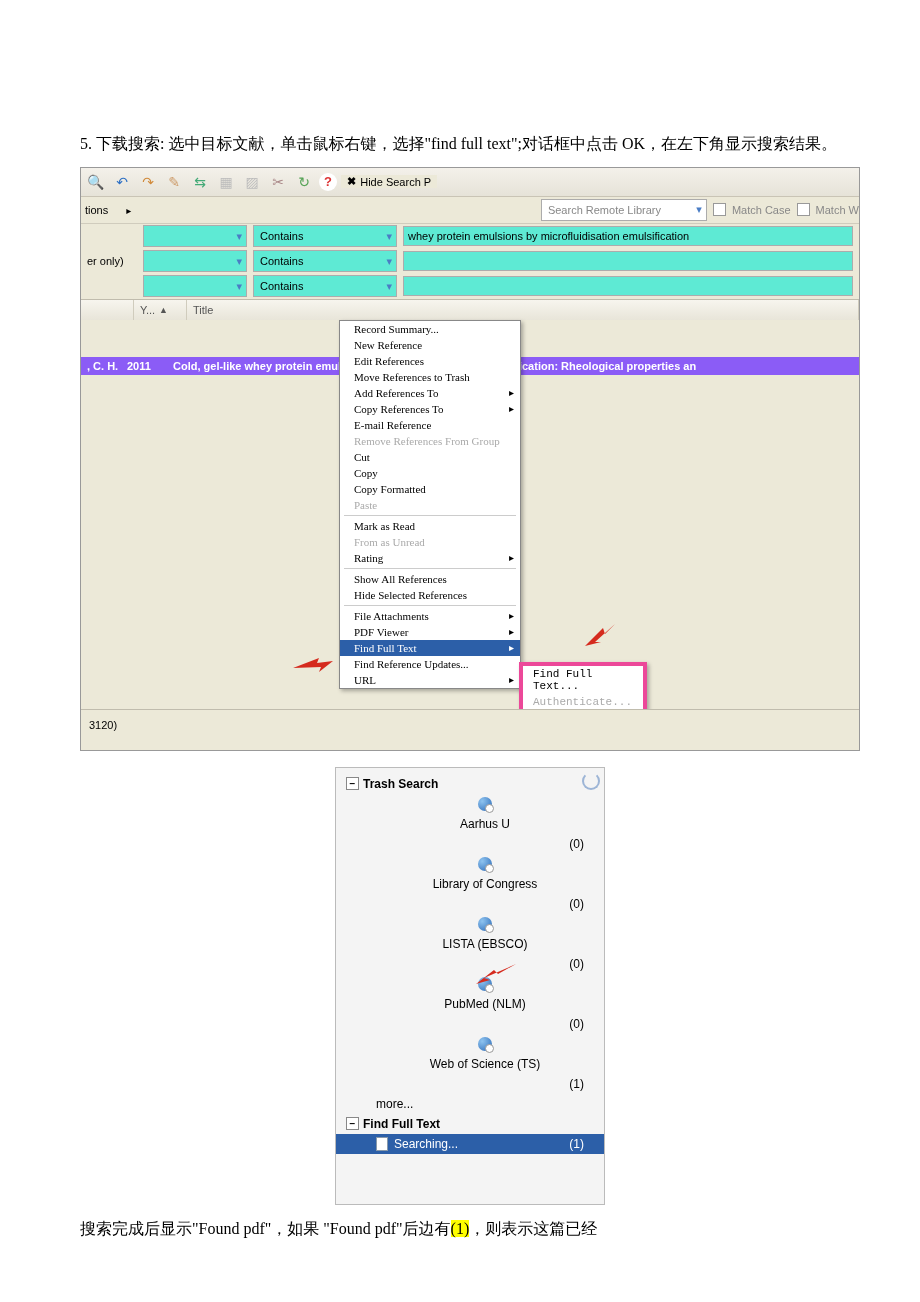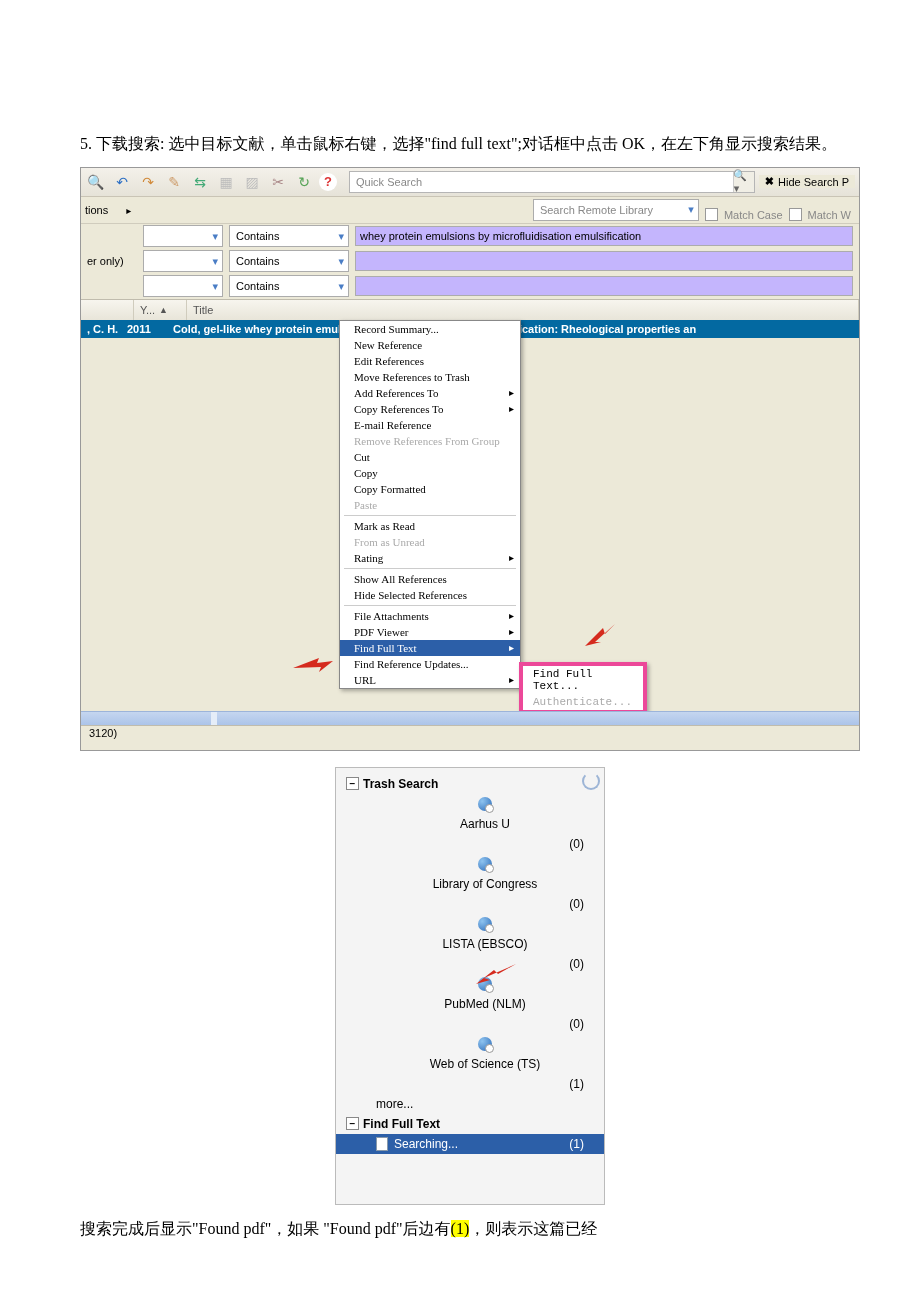--- a/index.html
+++ b/index.html
@@ -12,51 +12,51 @@
 .blue-arrow { color:#2e70c4; }
 .orange-arrow { color:#d18a3a; }
 .green-arrow { color:#56a356; }
 .red-q { color:#d33; background:#fff; border-radius:50%; width:18px; height:18px; font-weight:bold; font-size:13px; }
 .quick-search { margin-left:8px; flex:1; height:20px; background:#fff; border:1px solid #b5b5b5; display:flex; align-items:center; padding:0 6px; color:#888; font-size:11px; }
 .search-btn { width:20px; height:20px; background:#f0eee5; border-left:1px solid #ccc; display:flex; align-items:center; justify-content:center; color:#666; font-size:11px; }
 .hide-btn { background:#ece9d8; border:none; font-size:11px; padding:0 6px; display:flex; align-items:center; gap:4px; }
 .row2 { height:26px; display:flex; align-items:center; border-bottom:1px solid #d0ccbd; }
 .tions-btn { width:50px; font-size:11px; padding-left:4px; display:flex; align-items:flex-end; gap:18px; }
 .arrow-right { font-size:10px; }
-.row2-right { margin-left:auto; display:flex; align-items:flex-end; gap:6px; padding-right:8px; font-size:11px; color:#888; }
+.row2-right { margin-left:auto; display:flex; align-items:center; gap:6px; font-size:11px; color:#888; }
 .dropdown-small { height:20px; background:#fff; border:1px solid #acacac; font-size:11px; display:flex; align-items:center; padding:0 18px 0 6px; position:relative; }
 .dropdown-small::after { content:"▾"; position:absolute; right:4px; color:#4a7dc5; font-size:11px; }
 .chk { width:11px; height:11px; border:1px solid #999; background:#fff; display:inline-block; }
 .filter-rows { border-bottom:1px solid #c0bcad; }
 .filter-row { display:flex; align-items:center; height:25px; gap:6px; padding:0 6px; }
 .fr-label { width:50px; font-size:11px; }
-.dd { height:20px; background:#ffffff; border:1px solid #acacac; font-size:11px; display:flex; align-items:center; padding:0 2px 0 6px; position:relative; }
+.dd { height:20px; background:#5eead4; border:1px solid #acacac; font-size:11px; display:flex; align-items:center; padding:0 26px 0 6px; position:relative; }
 .dd::after { content:"▾"; position:absolute; right:4px; color:#4a7dc5; font-size:11px; }
 .f1 { width:70px; } .f2 { width:110px; }
-.text-input { flex:1; height:18px; background:#c4b5fd; border:1px solid #acacac; font-size:11px; padding:0 4px; }
+.text-input { flex:1; height:18px; background:#5eead4; border:1px solid #acacac; font-size:11px; padding:0 4px; }
 .table-header { height:20px; background:linear-gradient(#f7f5ee,#e8e5d9); display:flex; font-size:11px; color:#555; align-items:center; }
 .th { border-right:1px solid #d0ccbd; height:100%; display:flex; align-items:center; padding:0 6px; }
 .th-author { width:40px; } .th-year { width:40px; } .th-title { flex:1; }
 .sort-arrow { margin-left:4px; font-size:9px; }
-.selected-row { height:18px; background:#0369a1; color:#fff; display:flex; font-size:11px; font-weight:bold; align-items:center; }
+.selected-row { height:18px; background:#8b5cf6; color:#fff; display:flex; font-size:11px; font-weight:bold; align-items:center;margin-top:37px; }
 .sr-author { width:40px; padding-left:6px; } .sr-year { width:40px; } .sr-title { flex:1; padding-left:6px; overflow:hidden; white-space:nowrap; }
 .context-menu { position:absolute; left:258px; top:152px; width:180px; background:#fff; border:1px solid #888; box-shadow:2px 2px 4px rgba(0,0,0,0.3); font-family:"Courier New",SimSun,monospace; font-size:11px; }
 .cm-item { padding:2px 12px 2px 14px; position:relative;font-family:Liberation Serif, serif; }
 .cm-disabled { color:#aaa; }
 .cm-arrow::after { content:"▸"; position:absolute; right:6px; font-size:10px; }
 .cm-sep { height:0; border-top:1px solid #ccc; margin:2px 4px; }
 .cm-highlight { background:#2c5fa8; color:#fff; }
 .submenu { position:absolute; left:438px; top:494px; width:120px; background:#fff; border:4px solid #ec4899; box-shadow:2px 2px 4px rgba(0,0,0,0.3); font-family:"Courier New",SimSun,monospace; font-size:11px; }
 .sub-item { padding:2px 10px; }
 .red-arrow-img { position:absolute; width:40px; height:22px; }
 .ra1 { left:212px; top:486px; }
 .ra2 { left:504px; top:456px; }
 .bottom-scroll { position:absolute; bottom:22px; left:0; right:0; height:16px; background:linear-gradient(#c5d6f0,#a6c0e8); border-top:1px solid #9cb4da; }
 .bottom-scroll::after { content:""; position:absolute; left:130px; width:6px; height:100%; background:#e5edf8; }
-.status-bar { position:absolute; bottom:0; left:0; right:0; height:22px; background:#ece9d8; border-top:1px solid #c0bcad; font-size:11px; padding:1px 8px; }
+.status-bar { position:absolute; bottom:0; left:0; right:0; height:22px; background:#ece9d8; border-top:1px solid #c0bcad; font-size:11px; padding:9px 8px; }
 .screenshot2 { width:268px; margin:16px auto 10px auto; border:1px solid #bbb; background:#f4f4f4; position:relative; padding:6px 0 50px 0; }
 .progress-bar { position:absolute; right:4px; top:4px; width:14px; height:14px; border-radius:50%; border:2px solid #9db5d6; border-top-color:transparent; }
 .tree { font-size:12px; }
 .tree-parent { display:flex; align-items:center; gap:4px; padding:3px 10px; font-weight:bold; }
 .tree-box { width:11px; height:11px; border:1px solid #888; background:#fff; display:flex; align-items:center; justify-content:center; font-size:10px; line-height:10px; }
 .tree-child { display:flex; align-items:center; padding:3px 10px 3px 40px; gap:6px;flex-direction:column; }
 .globe-icon { width:14px; height:14px; border-radius:50%; background:radial-gradient(circle at 30% 30%, #8fc4f0, #2968b5); position:relative; }
 .globe-icon::after { content:""; position:absolute; right:-2px; bottom:-2px; width:7px; height:7px; border:1px solid #999; border-radius:50%; background:#fff; }
 .count { margin-left:auto; padding-right:10px; }
 .tree-more { padding:3px 10px 3px 40px; }
@@ -78,24 +78,20 @@
       <span class="tb-icon glass">🔍</span>
       <span class="tb-icon blue-arrow">↶</span>
       <span class="tb-icon orange-arrow">↷</span>
       <span class="tb-icon" style="color:#c96;">✎</span>
       <span class="tb-icon" style="color:#4a7;">⇆</span>
       <span class="tb-icon" style="color:#bbb;">▦</span>
       <span class="tb-icon" style="color:#bbb;">▨</span>
       <span class="tb-icon" style="color:#a88;">✂</span>
       <span class="tb-icon green-arrow">↻</span>
       <span class="tb-icon red-q">?</span>
-      <div class="quick-search">
-        <span>Quick Search</span>
-        <div class="search-btn" style="margin-left:auto; margin-right:-6px;">🔍 ▾</div>
-      </div>
       <button class="hide-btn">
         <span style="font-weight:bold;">✖</span>
         <span>Hide Search P</span>
       </button>
     </div>
 
     <div class="row2">
       <div class="tions-btn">
         <span>tions</span>
           <span class="arrow-right">▸</span>

